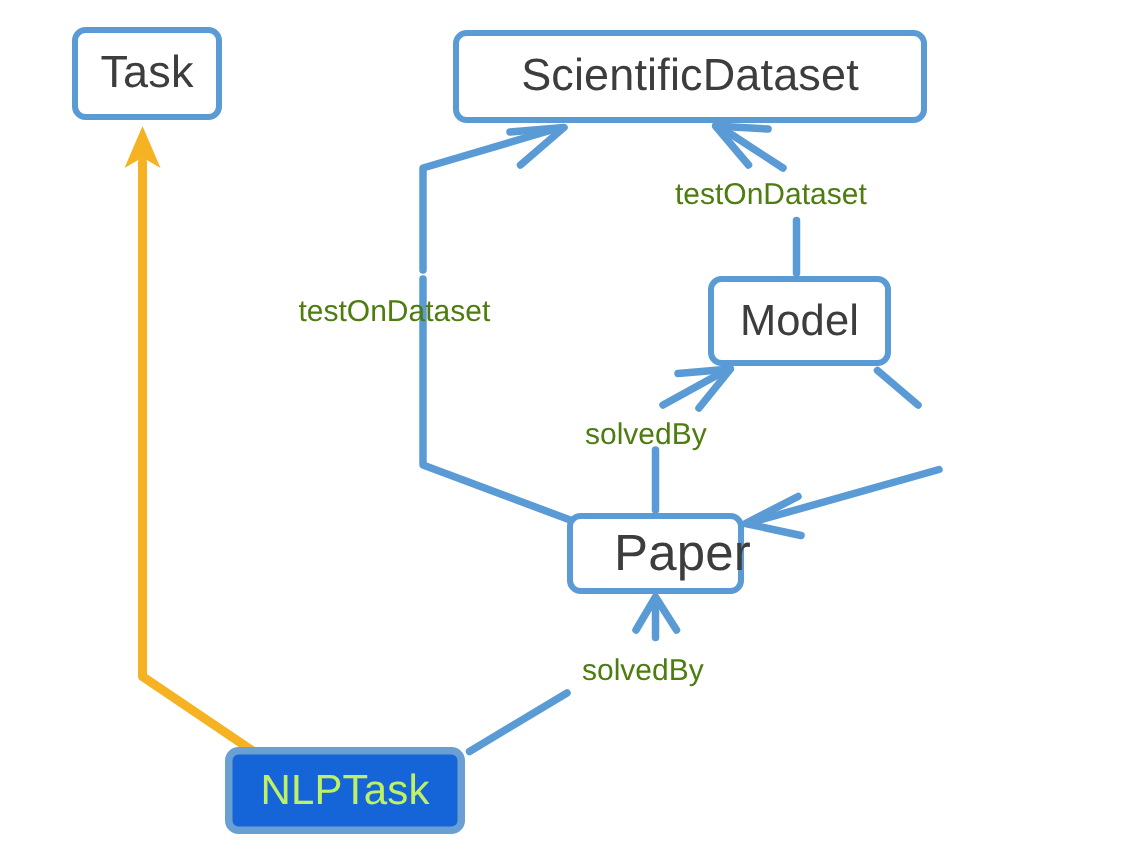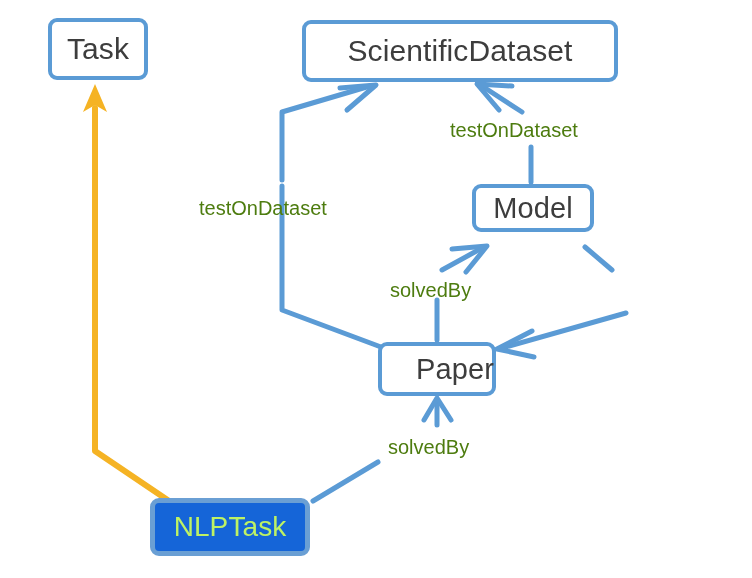--- a/index.html
+++ b/index.html
@@ -121,25 +121,25 @@
   <div class="edge-label" style="left:388px; top:437px;">solvedBy</div>
 
   <div class="node-box node-default" style="left:48px; top:18px; width:100px; height:62px;">
     <span class="node-label" style="font-size:30px;">Task</span>
   </div>
 
   <div class="node-box node-default" style="left:302px; top:20px; width:316px; height:62px;">
     <span class="node-label" style="font-size:30px;">ScientificDataset</span>
   </div>
 
-  <div class="node-box node-default" style="left:472px; top:184px; width:122px; height:48px;">
+  <div class="node-box node-default" style="left:472px; top:184px; width:122px; height:60px;">
     <span class="node-label" style="font-size:29px;">Model</span>
   </div>
 
   <div class="node-box node-default" style="left:378px; top:342px; width:118px; height:54px;">
-    <span class="node-label" style="font-size:29px;margin-left:36px;">Paper</span>
+    <span class="node-label" style="font-size:34px;margin-left:36px;">Paper</span>
   </div>
 
   <div class="node-box node-selected" style="left:150px; top:498px; width:160px; height:58px;">
     <span class="node-label" style="font-size:28px;">NLPTask</span>
   </div>
 
 </div>
 
 </body></html>

